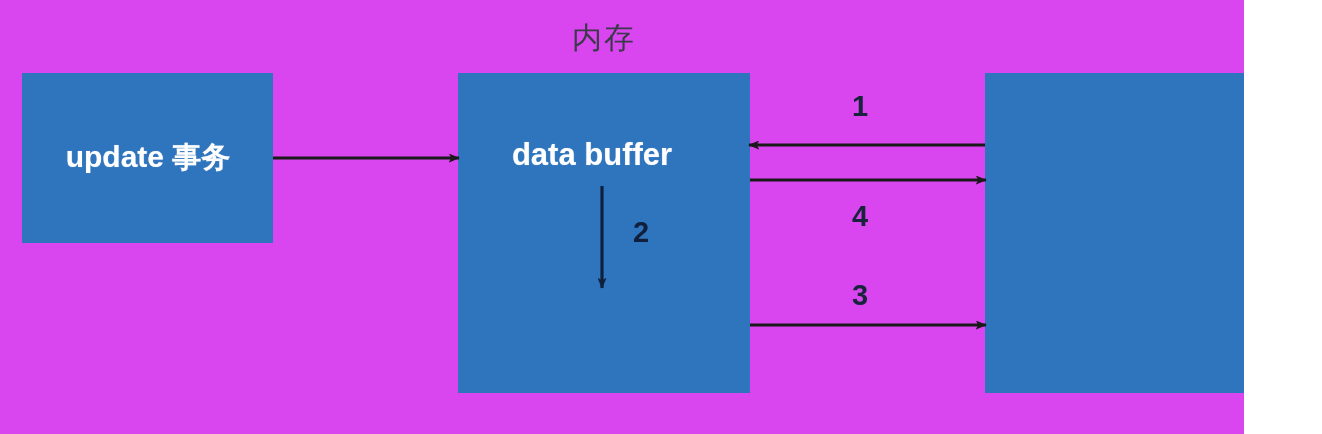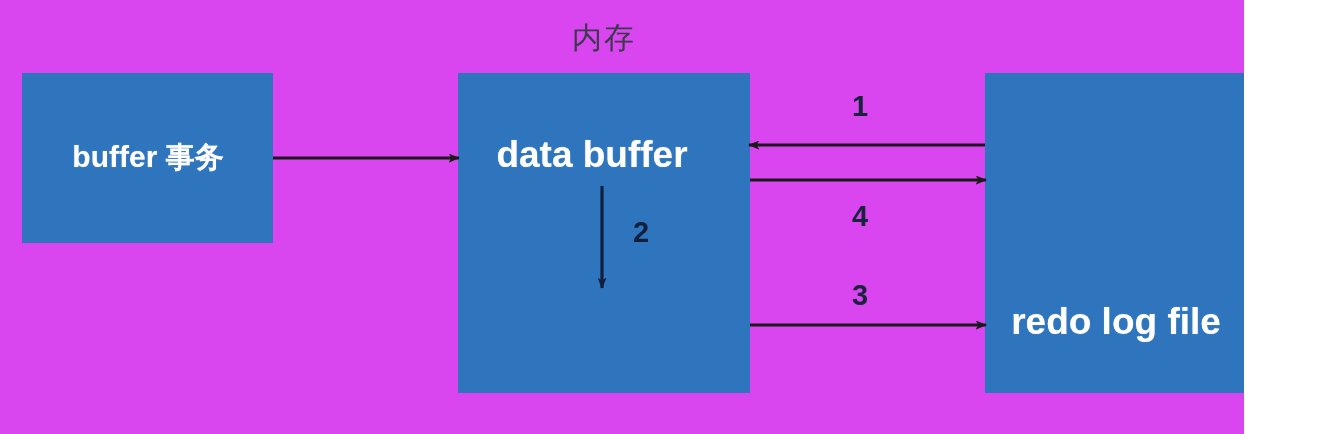--- a/index.html
+++ b/index.html
@@ -33,21 +33,21 @@
     position: absolute;
     background: #2f75bd;
     box-sizing: border-box;
   }
 
   
   .box-label {
     position: absolute;
     color: #ffffff;
     font-weight: bold;
-    font-size: 37px;
+    font-size: 31px;
     white-space: nowrap;
     transform: translate(-50%, -50%);
     font-family: "Liberation Sans", "DejaVu Sans", sans-serif;
     text-shadow: 0 0 1px rgba(255,255,255,0.45);
   }
   .box-label.mixed-cjk {
     font-size: 30px;
   }
   .box-label .cjk {
     font-family: Liberation Serif, serif;
@@ -87,27 +87,26 @@
 
   <div class="group-title" style="left:604px; top:18px;">内存</div>
 
 
   <div class="box" style="left:22px; top:73px; width:251px; height:170px;"></div>
 
   <div class="box" style="left:458px; top:73px; width:292px; height:320px;"></div>
 
   <div class="box" style="left:985px; top:73px; width:283px; height:320px;"></div>
 
-  <div class="box-label mixed-cjk" style="left:148px; top:158px;"><span>buffer</span><span>&nbsp;</span><span class="cjk">事务</span></div>
+  <div class="box-label mixed-cjk" style="left:148px; top:158px;"><span>update</span><span>&nbsp;</span><span class="cjk">事务</span></div>
 
   <div class="box-label" style="left:592px; top:155px;">data buffer</div>
 
 
 
-  <div class="box-label" style="left:1116px; top:322px;">redo log file</div>
 
   <svg class="arrow-svg" viewBox="0 0 1322 434">
     <defs>
       <marker id="ah-r" markerWidth="11" markerHeight="9" refX="10.2" refY="4.5" orient="auto" markerUnits="userSpaceOnUse">
         <path d="M0,0 L11,4.5 L0,9 L2.4,4.5 Z" fill="#1a1a1a"></path>
       </marker>
       <marker id="ah-l" markerWidth="11" markerHeight="9" refX="10.2" refY="4.5" orient="auto" markerUnits="userSpaceOnUse">
         <path d="M0,0 L11,4.5 L0,9 L2.4,4.5 Z" fill="#1a1a1a"></path>
       </marker>
       <marker id="ah-d" markerWidth="11" markerHeight="9" refX="10.2" refY="4.5" orient="auto" markerUnits="userSpaceOnUse">

